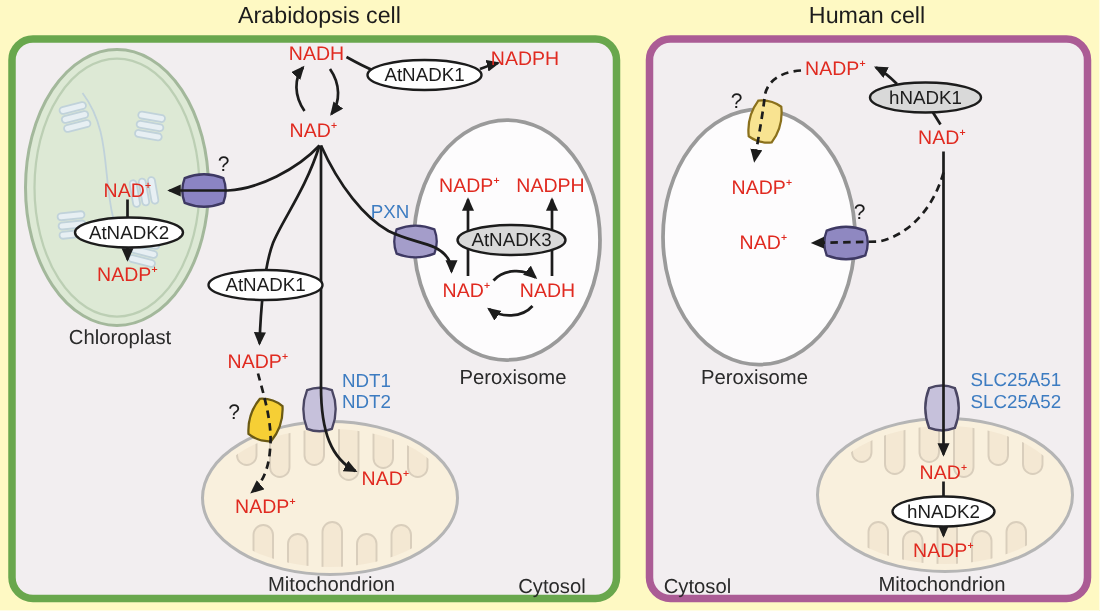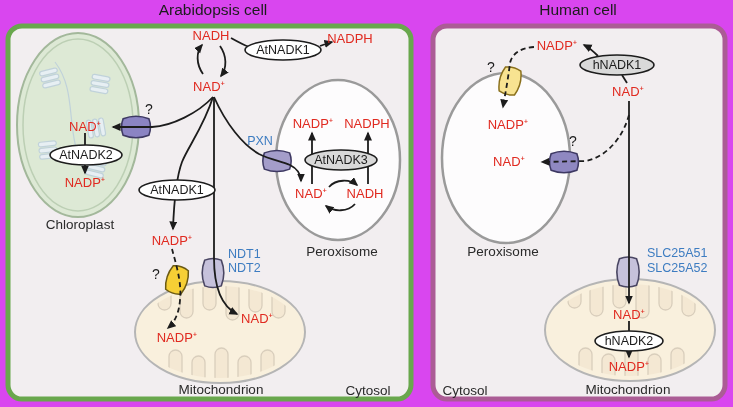--- a/index.html
+++ b/index.html
@@ -1,16 +1,16 @@
 <!DOCTYPE html>
 <html><head>
 <meta charset="utf-8">
 <style>
   html,body{margin:0;padding:0;background:#ffffff;}
-  .fig-wrap{position:relative;width:733px;height:407px;background:#d946ef;overflow:hidden;}
+  .fig-wrap{position:relative;width:733px;height:407px;background:#fef9c3;overflow:hidden;}
   svg{display:block;}
   text{font-family:"Liberation Sans",sans-serif;text-anchor:middle;fill:#1c1c1c;}
   .ttl{font-size:15.5px;}
   .met{font-size:13px;fill:#e02a20;}
   .enz{font-size:12.5px;}
   .org{font-size:13.5px;fill:#2a2a2a;}
   .blu{font-size:12.5px;fill:#3d7cc1;}
   .q{font-size:14px;}
   .left{text-anchor:start;}
   .ln{fill:none;stroke:#1c1c1c;stroke-width:1.8;}

